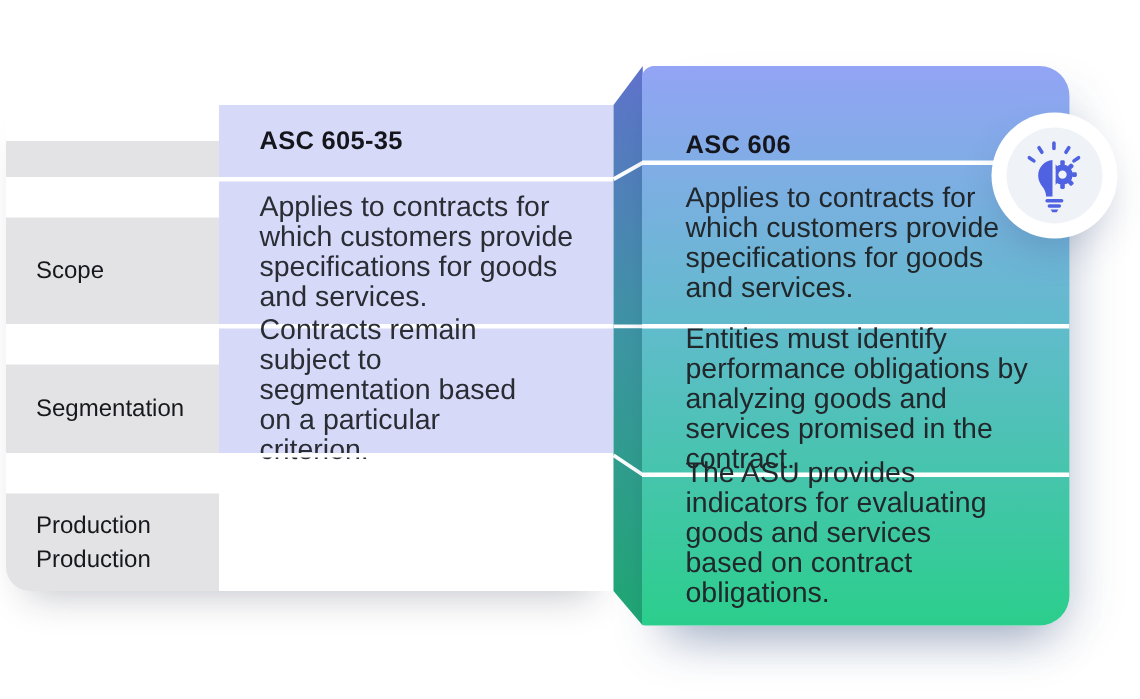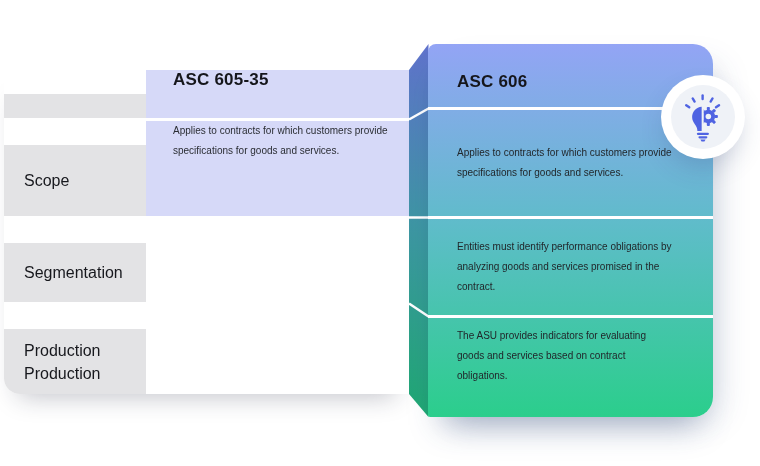--- a/index.html
+++ b/index.html
@@ -9,35 +9,35 @@
   }
   
   .flat-table{
     position:absolute;left:4px;top:70px;width:405px;height:324px;
     display:grid;grid-template-columns:142px 263px;
     grid-template-rows:48px 3px 95px 3px 83px 3px 89px;
     background:#ffffff;border-radius:16px 0 0 16px;overflow:hidden;
     box-shadow:0 16px 26px -14px rgba(25,30,55,.28);
   }
   .cell-label{background:#E3E3E5;display:flex;align-items:center;padding:0 14px 0 20px;margin-top:24px;}
-  .cell-mid{background:#D6D9F8;display:flex;align-items:flex-start;padding:0 4px 0 27px;}
+  .cell-mid{background:#D6D9F8;display:flex;align-items:center;padding:0 4px 0 27px;}
   .ft-div{grid-column:1 / -1;background:#ffffff;}
   .row-label{font-size:16px;font-weight:500;line-height:23px;color:#17181d;max-width:120px;}
   .col-title{font-size:17px;font-weight:700;letter-spacing:.2px;color:#15161b;}
-  .body-txt{font-size:10px;line-height:20px;color:#2a2d33;}
+  .body-txt{font-size:19px;line-height:20px;color:#2a2d33;}
   .w-r1{max-width:238px;} .w-r2{max-width:185px;} .w-r3{max-width:235px;}
   
   .panel{
     position:absolute;left:428px;top:44px;width:285px;height:373px;
     display:flex;flex-direction:column;
     background:linear-gradient(180deg,#93A4F5 0%,#5FBCCA 48%,#2BCE8C 100%);
     border-radius:8px 20px 20px 2px;overflow:hidden;
     box-shadow:0 22px 32px -14px rgba(45,70,120,.38), 16px 12px 34px -12px rgba(45,70,120,.18);
   }
-  .p-head{height:63px;display:flex;align-items:center;padding:12px 10px 0 29px;box-sizing:border-box;}
+  .p-head{height:63px;display:flex;align-items:flex-end;padding:12px 10px 0 29px;box-sizing:border-box;}
   .p-div{height:3px;background:#ffffff;flex:0 0 3px;}
   .p-cell{display:flex;align-items:center;padding:0 20px 0 29px;box-sizing:border-box;}
   .p-c1{height:106px;} .p-c2{height:96px;} .p-c3{height:76px;}
   .w-p1{max-width:222px;} .w-p2{max-width:232px;} .w-p3{max-width:212px;}
   .panel .body-txt{color:#21272b;}
   
   .edge-svg{position:absolute;left:405px;top:40px;}
   
   .bulb-badge{
     position:absolute;left:661px;top:75px;width:84px;height:84px;border-radius:50%;
@@ -64,20 +64,23 @@
     <div class="cell-label">
       <span class="row-label">Scope</span>
     </div>
     <div class="cell-mid">
       <span class="body-txt w-r1">Applies to contracts for which customers provide specifications for goods and services.</span>
     </div>
     <div class="ft-div"></div>
 
     <div class="cell-label">
       <span class="row-label">Segmentation</span>
+    </div>
+    <div class="cell-mid">
+      <span class="body-txt w-r2">Contracts remain subject to segmentation based on a particular criterion.</span>
     </div>
     <div class="ft-div"></div>
 
     <div class="cell-label">
       <span class="row-label">Production Production</span>
     </div>
   </div>
 
   <svg class="edge-svg" width="28" height="382" viewBox="0 0 28 382">
     <defs>

